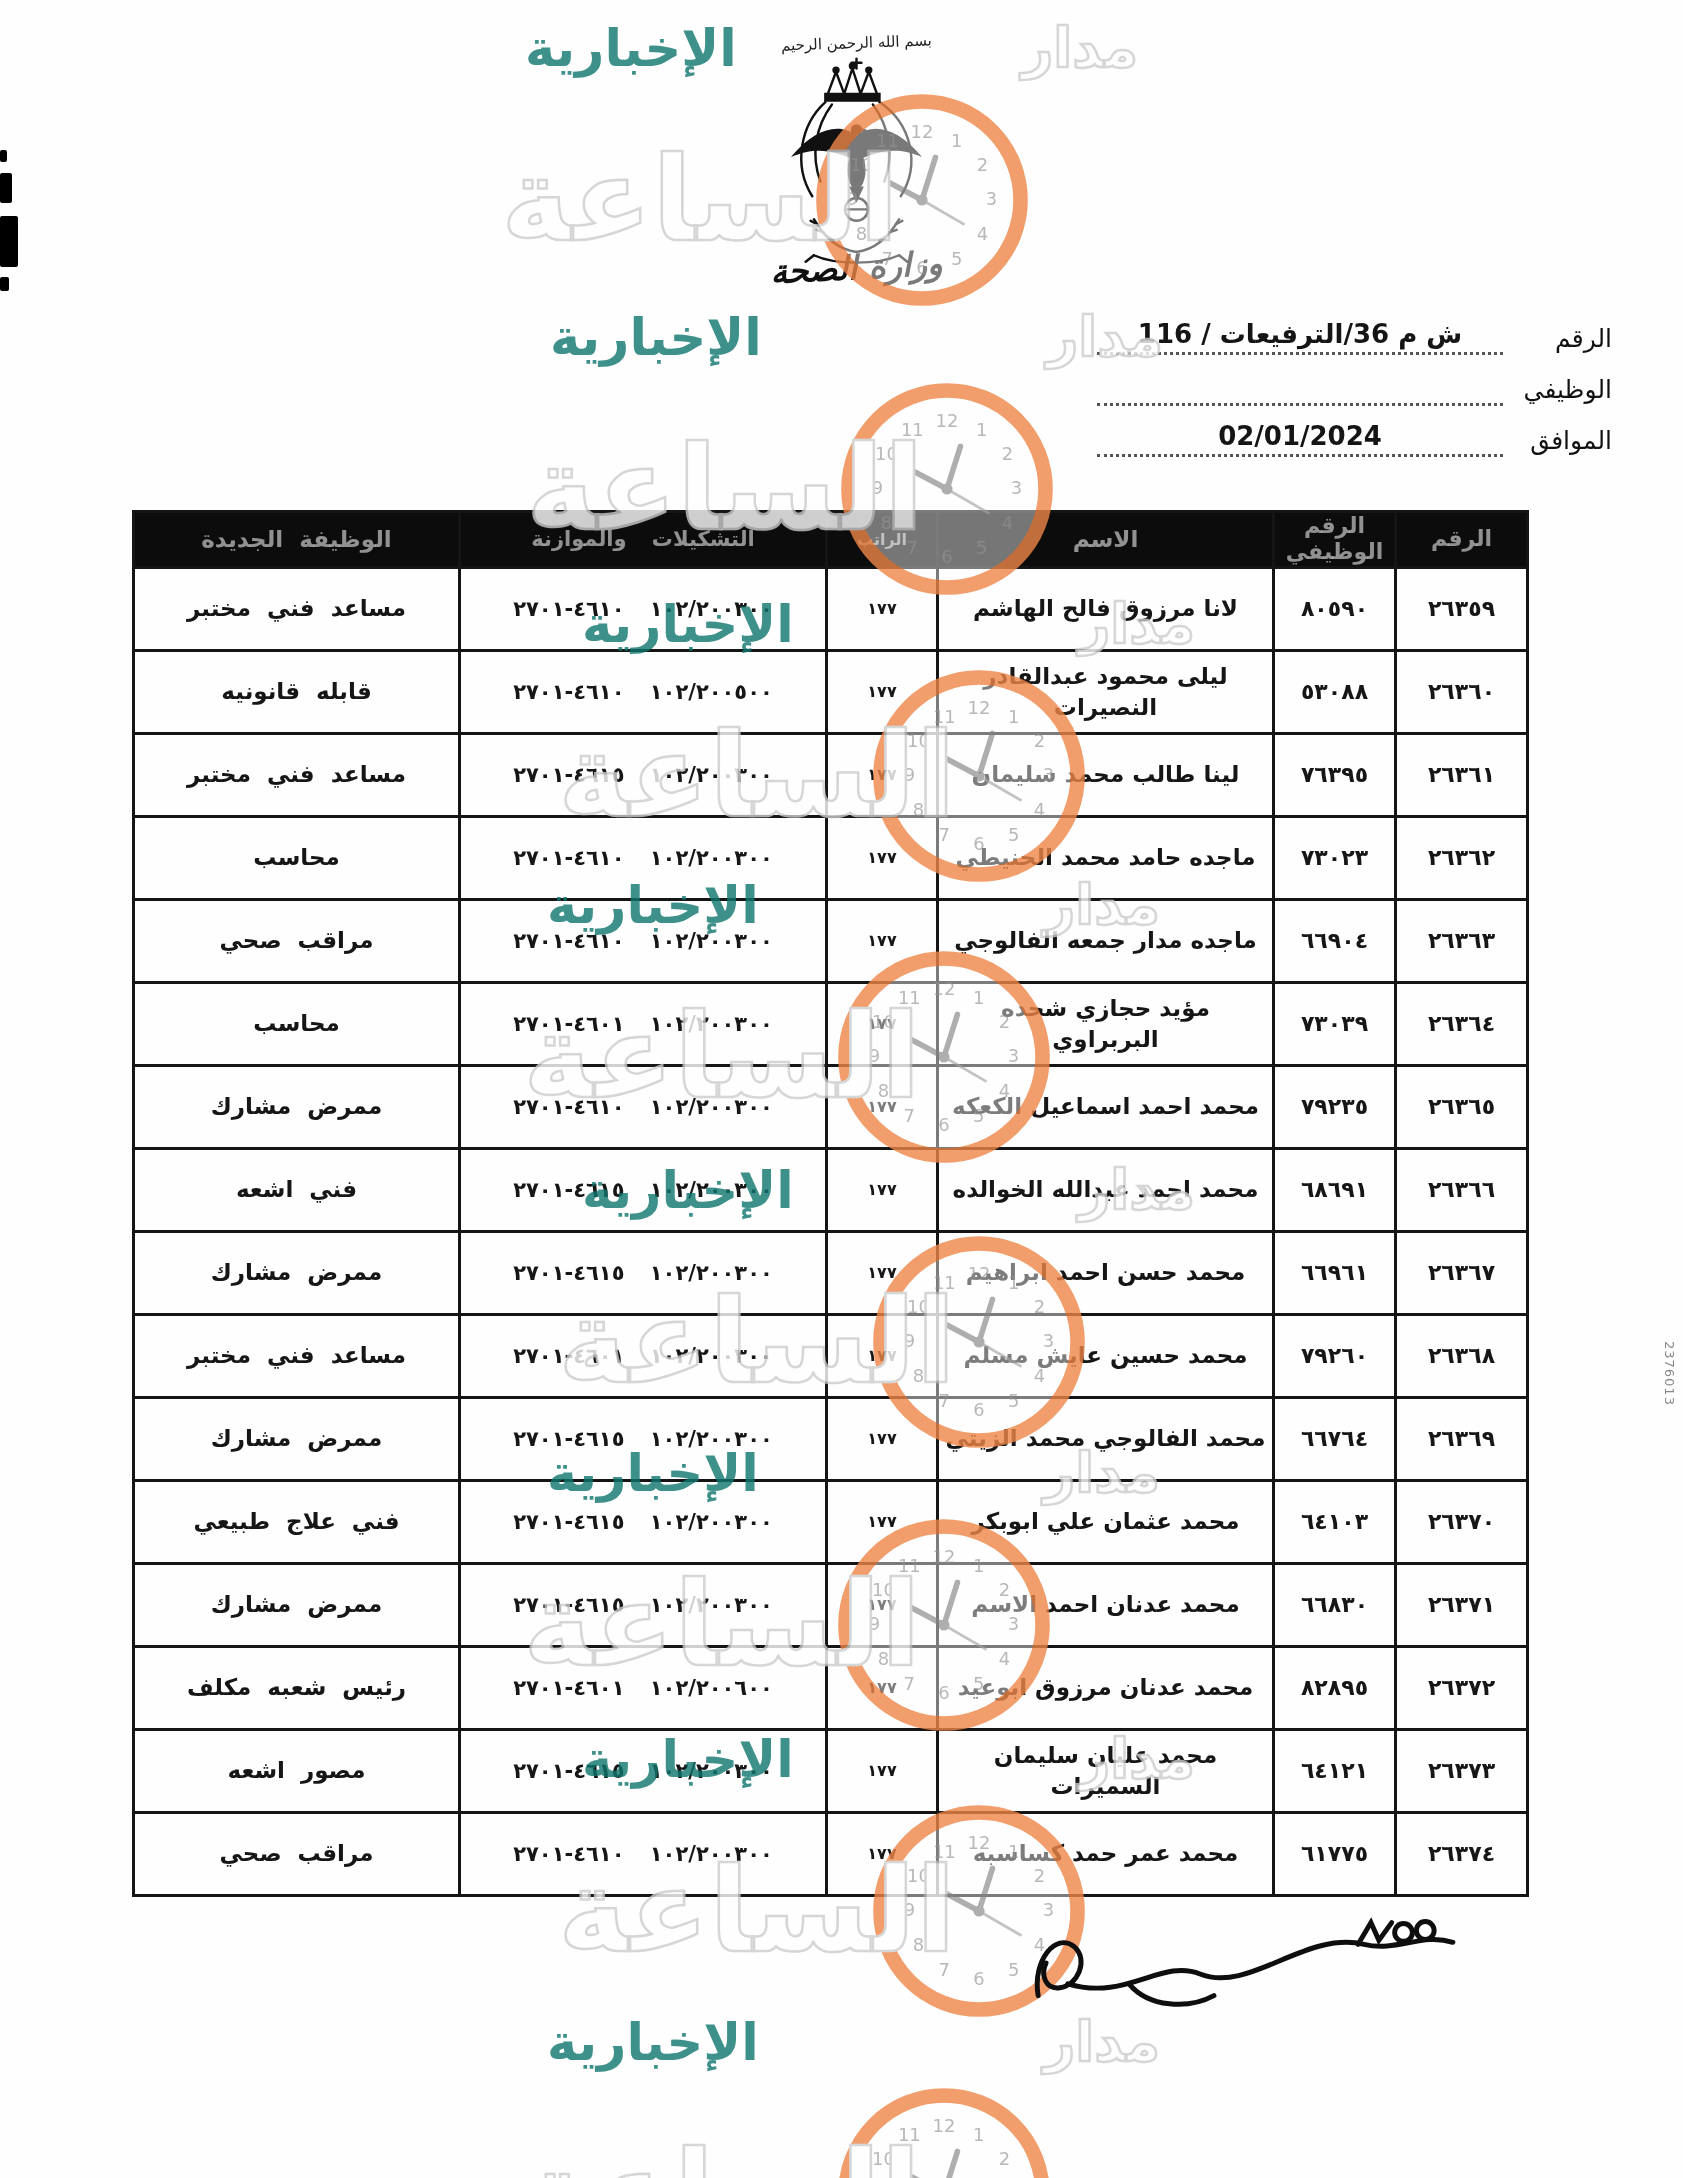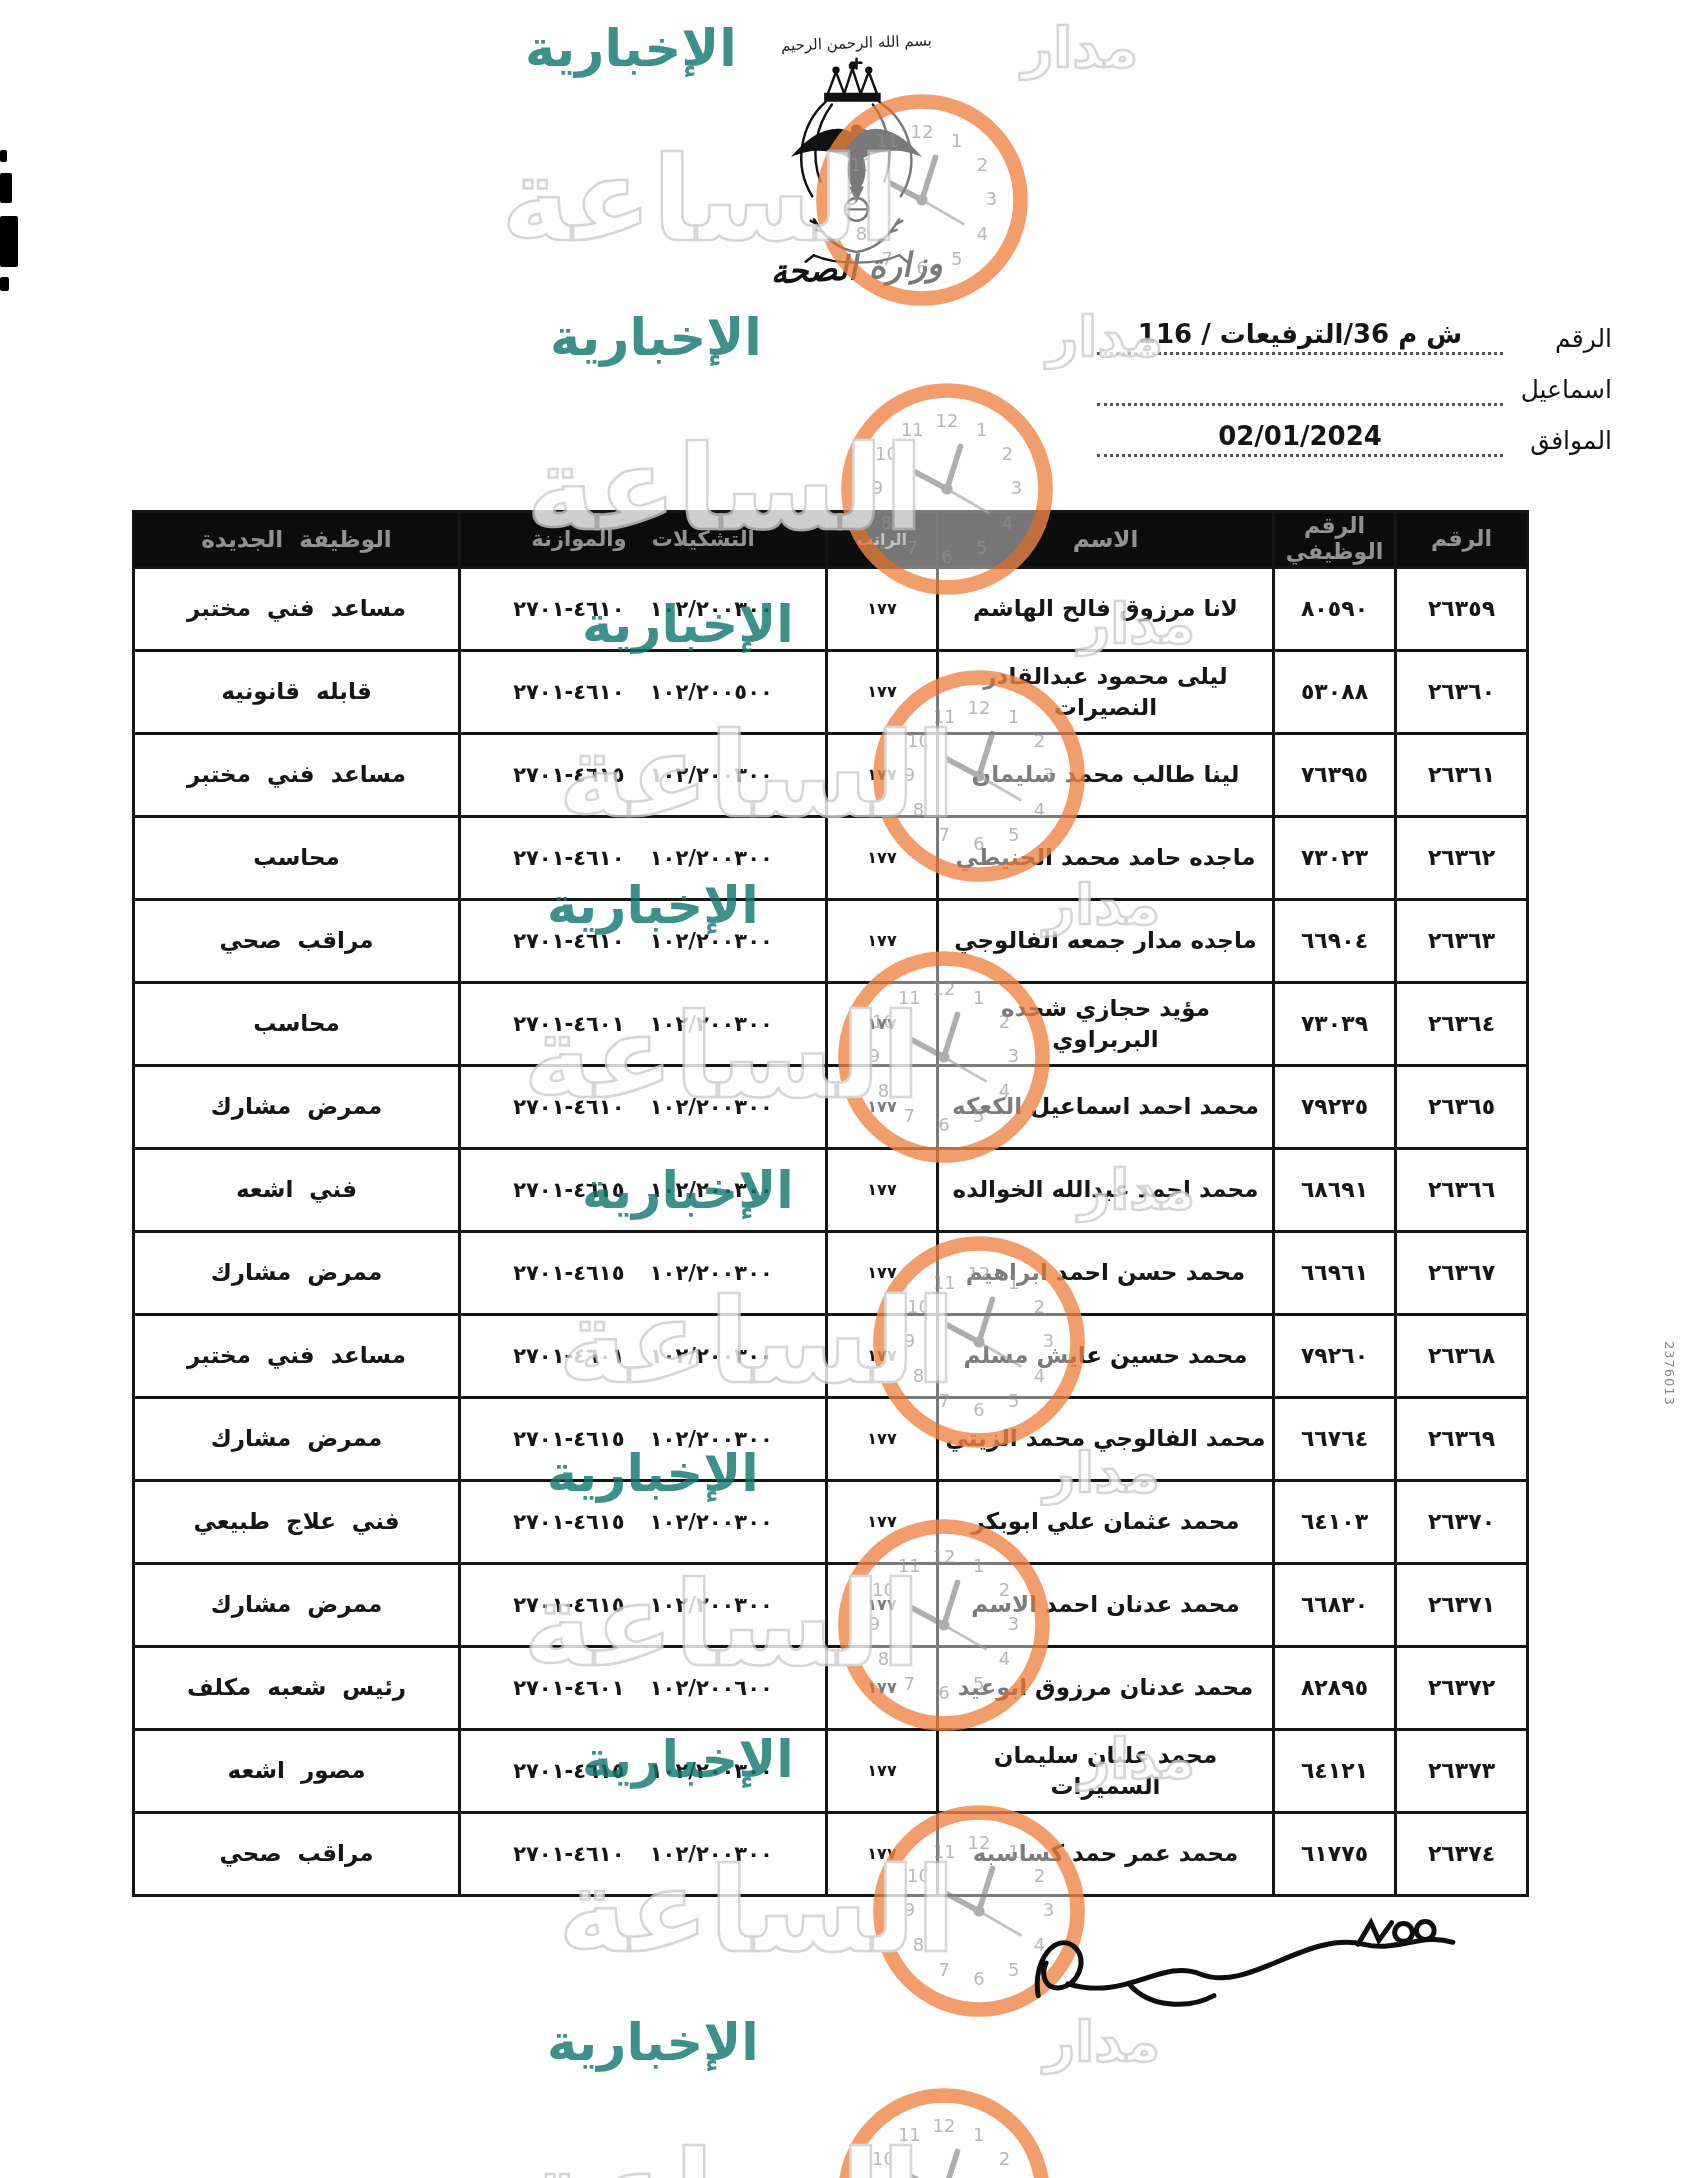--- a/index.html
+++ b/index.html
@@ -373,21 +373,21 @@
   <div class="ministry-script">وزارة الصحة</div>
 
   <div class="ref-block">
     <div class="ref-row">
       <span class="ref-label">الرقم</span>
       <span class="ref-line">
         <span class="ref-value">ش م 36/الترفيعات / 116</span>
       </span>
     </div>
     <div class="ref-row">
-      <span class="ref-label">اسماعيل</span>
+      <span class="ref-label">الوظيفي</span>
       <span class="ref-line"></span>
     </div>
     <div class="ref-row">
       <span class="ref-label">الموافق</span>
       <span class="ref-line">
         <span class="ref-value">02/01/2024</span>
       </span>
     </div>
   </div>
 

